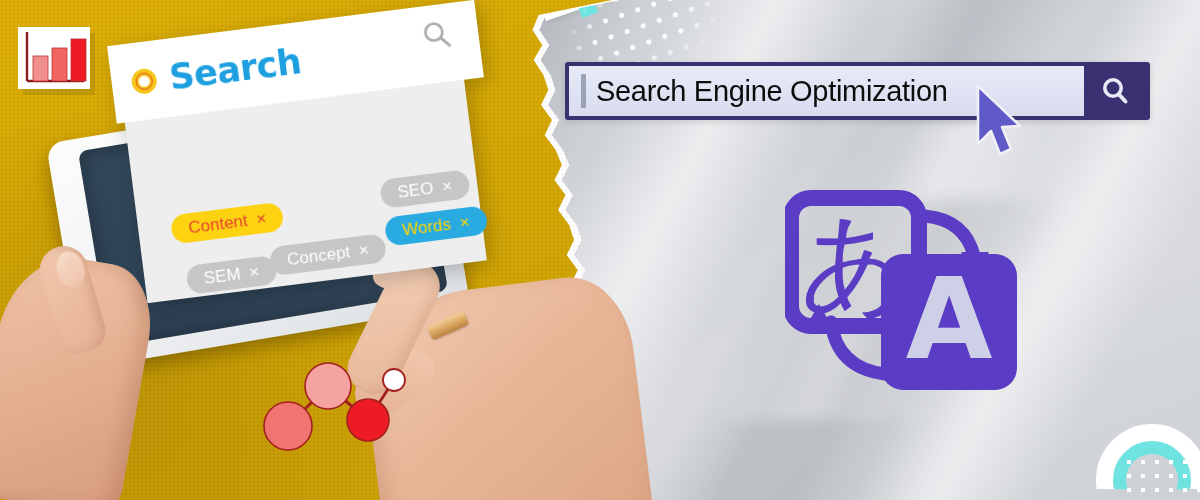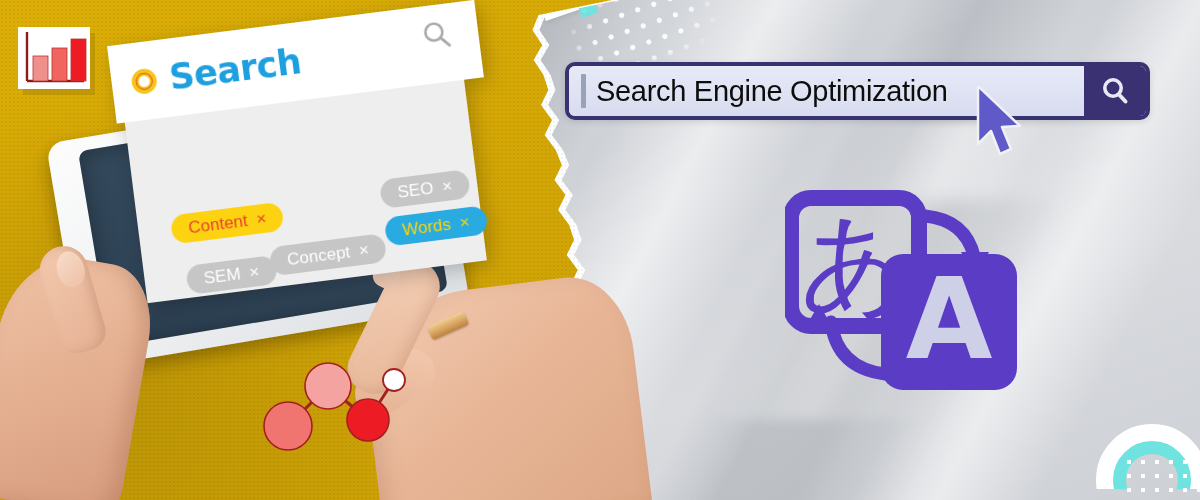--- a/index.html
+++ b/index.html
@@ -67,21 +67,21 @@
   }
   .dots-br{
     position:absolute; left:1122px; top:455px; width:80px; height:50px;
     background-image:radial-gradient(#ffffff 2.2px, transparent 2.3px);
     background-size:14px 14px;
   }
 
   
   .searchbar{
     position:absolute; left:565px; top:62px; width:585px; height:58px;
-    border:4px solid #3a3173; border-radius:10px;
+    border:4px solid #3a3173; border-radius:3px;
     background:#e5e5e5;
     display:flex; align-items:stretch; overflow:hidden;
     box-shadow:0 2px 6px rgba(0,0,0,.12);
   }
   .sb-field{
     flex:1; display:flex; align-items:center; gap:10px;
     padding-left:12px; background:linear-gradient(180deg,#e7eaf7,#d8dcef);
   }
   .sb-caret{ width:5px; height:34px; background:#9aa2b5; border-radius:1px; flex:0 0 auto; }
   .sb-text{

